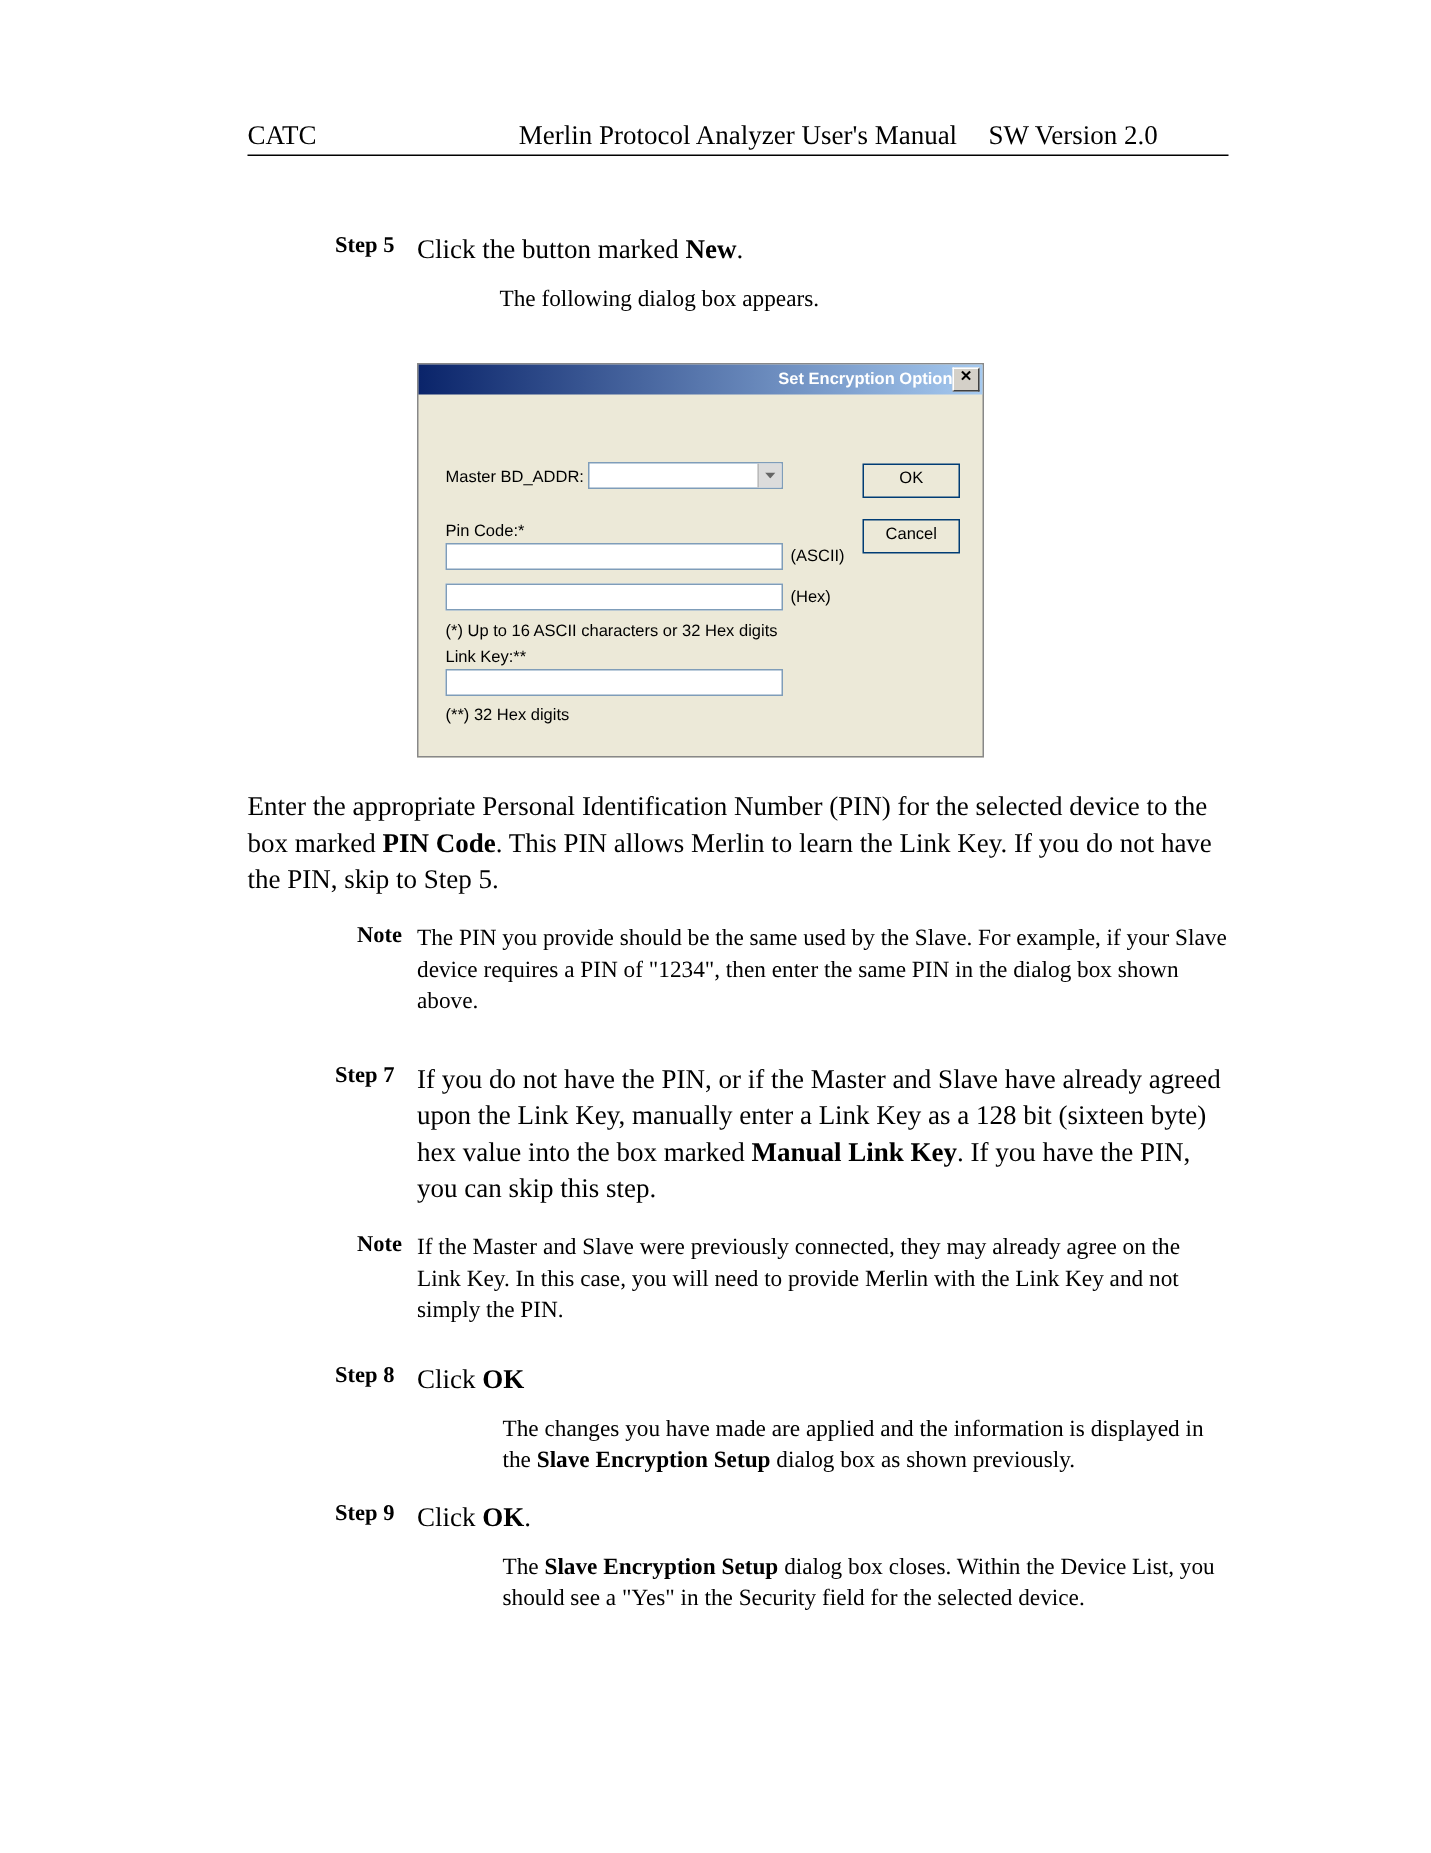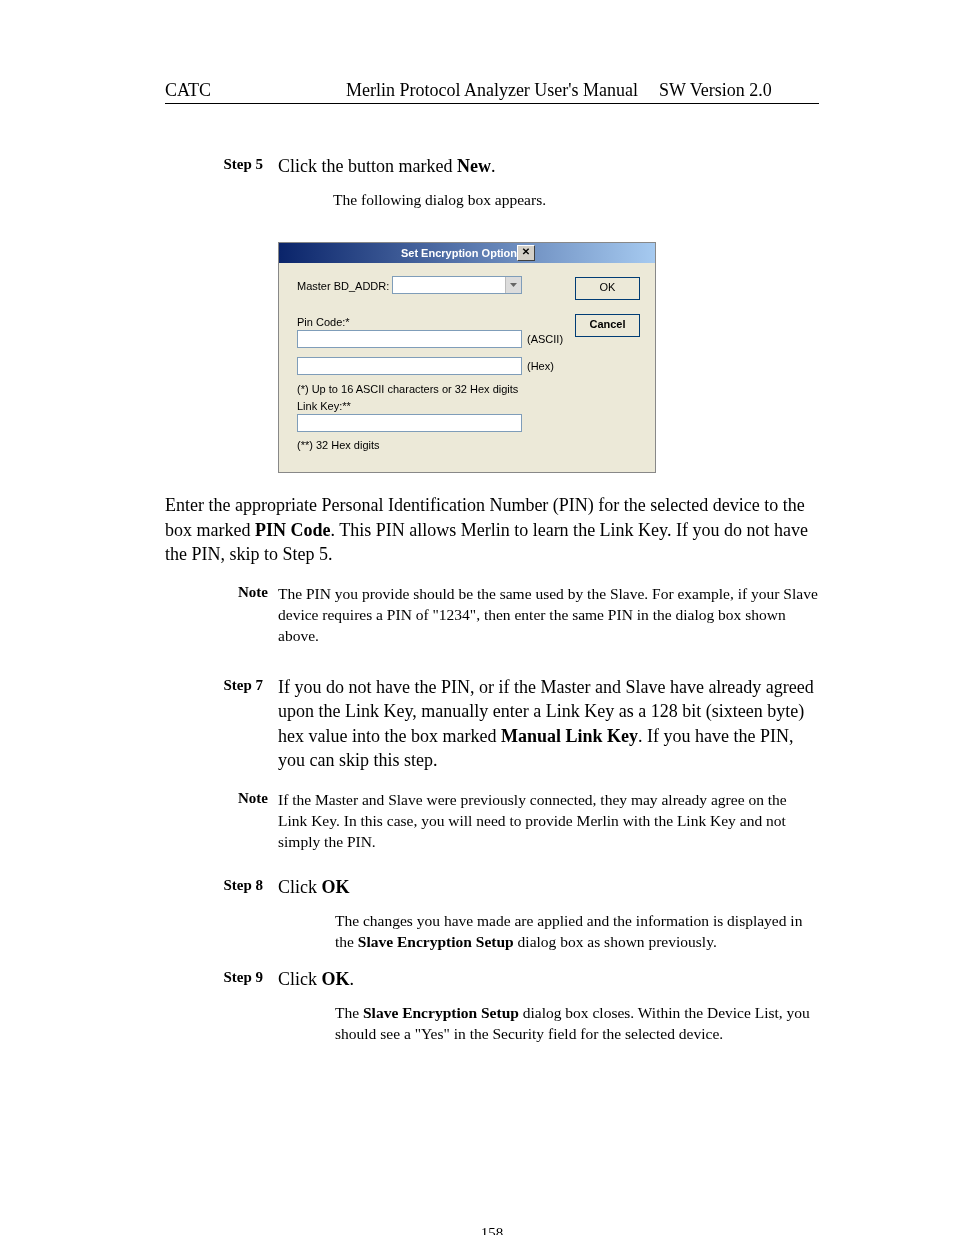--- a/index.html
+++ b/index.html
@@ -86,21 +86,21 @@
     font-family: Tahoma, Arial, sans-serif;
     font-size: 11px;
     color: #000;
   }
   .titlebar {
     height: 20px;
     background: linear-gradient(to right, #0a246a 0%, #a6caf0 100%);
     color: #fff;
     display: flex;
     align-items: center;
-    justify-content: center;
+    justify-content: flex-end;
     padding: 0 2px 0 4px;
     font-weight: bold;
   }
   .titlebar-title { font-size: 11px; }
   .close-btn {
     width: 16px; height: 14px;
     background: #d4d0c8;
     border: 1px solid #fff;
     border-right-color: #404040;
     border-bottom-color: #404040;
@@ -109,20 +109,21 @@
     line-height: 12px;
     text-align: center;
     font-family: Arial, sans-serif;
     font-weight: bold;
   }
   .dialog-body {
     padding: 14px 14px 10px 18px;
     position: relative;
     height: 185px;
     box-sizing: content-box;
+    margin-top: 32px;
   }
   .dlg-label {
     position: absolute;
     font-size: 11px;
   }
   .combo {
     position: absolute;
     left: 113px; top: 13px;
     width: 130px; height: 18px;
     background: #fff;
@@ -194,21 +195,21 @@
         <div class="dlg-label" style="left:18px; top:17px;">Master BD_ADDR:</div>
         <div class="combo">
           <div class="combo-arrow">
             <svg width="7" height="4" viewBox="0 0 7 4">
                 <polygon points="0,0 7,0 3.5,4" fill="#666"></polygon>
               </svg>
           </div>
         </div>
 
         <div class="winbtn" style="left:296px; top:14px;">OK</div>
-        <div class="winbtn" style="left:296px; top:51px;font-weight:bold;">Cancel</div>
+        <div class="winbtn" style="left:296px; top:51px;">Cancel</div>
 
         <div class="dlg-label" style="left:18px; top:53px;">Pin Code:*</div>
         <div class="textbox" style="left:18px; top:67px; width:225px;"></div>
         <div class="dlg-label" style="left:248px; top:70px;">(ASCII)</div>
         <div class="textbox" style="left:18px; top:94px; width:225px;"></div>
         <div class="dlg-label" style="left:248px; top:97px;">(Hex)</div>
 
         <div class="dlg-label" style="left:18px; top:120px;">(*) Up to 16 ASCII characters or 32 Hex digits</div>
         <div class="dlg-label" style="left:18px; top:137px;">Link Key:**</div>
         <div class="textbox" style="left:18px; top:151px; width:225px;"></div>

